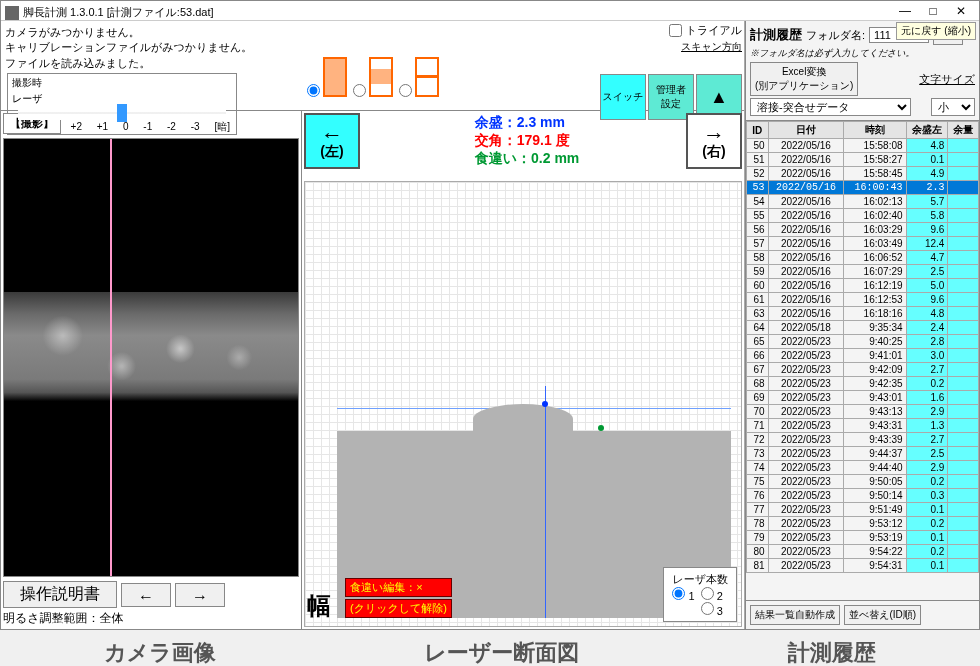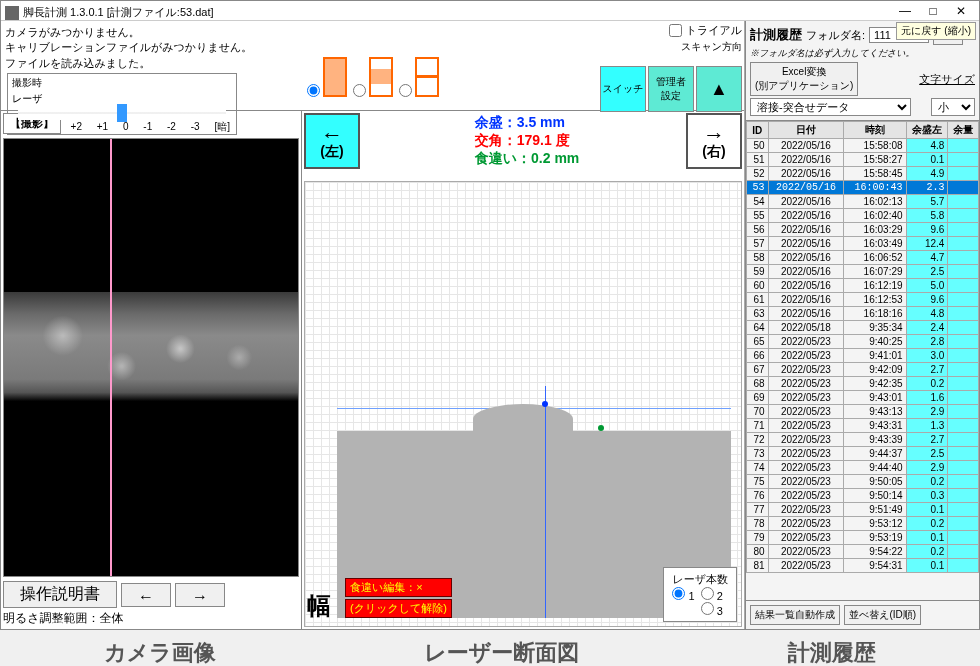--- a/index.html
+++ b/index.html
@@ -22,21 +22,21 @@
 .slider-track { height: 14px; margin: 0 10px; position: relative; background: linear-gradient(to bottom, #fff 45%, #ccc 50%, #fff 55%); }
 .slider-thumb { position: absolute; top: -2px; left: 50%; width: 10px; height: 18px; background: #3399ff; transform: translateX(-50%); }
 .slider-ticks { display: flex; justify-content: space-between; padding: 0 6px; font-size: 10px; }
 .radio-icons { display: flex; align-items: center; gap: 6px; margin-left: 6px; margin-top: 24px; }
 .rect-icon { width: 24px; height: 40px; border: 2px solid #ff6600; background: #fff; display: inline-block; position: relative; }
 .rect-icon.fill { background: #ffb380; }
 .rect-icon .stripe { position: absolute; left: 0; right: 0; top: 30%; height: 40%; background: #ffb380; }
 .rect-icon .bar { position: absolute; left: 0; right: 0; top: 45%; height: 10%; background: #ff6600; }
 .top-right-box { margin-left: auto; display: flex; flex-direction: column; align-items: flex-end; padding: 2px; }
 .trial-row { display: flex; align-items: center; gap: 4px; margin-bottom: 2px; }
-.scan-label { font-size: 10px; margin-bottom: 12px; }
+.scan-label { font-size: 10px; text-decoration: underline; margin-bottom: 20px; }
 .btn-row { display: flex; gap: 2px; }
 .sq-btn { width: 46px; height: 46px; border: 1px solid #888; background: #5eead4; font-size: 10px; display: flex; align-items: center; justify-content: center; text-align: center; cursor: pointer; }
 .sq-btn.cyan { background: #33ffff; }
 .content-row { flex: 1; display: flex; overflow: hidden; }
 .camera-col { width: 300px; display: flex; flex-direction: column; padding: 2px; }
 .label-box { border: 1px solid #888; padding: 2px 6px; font-size: 11px; font-weight: bold; margin-bottom: 4px; display: inline-block; width: fit-content; background: #fff; }
 .camera-view { flex: 1; background: #000; border: 1px solid #888; position: relative; overflow: hidden; }
 .weld-img { position: absolute; inset: 0; background:
   linear-gradient(to bottom, #000 0%, #000 35%, #3a3a3a 35%, #6a6a6a 40%, #8a8a8a 45%, #7a7a7a 55%, #555 58%, #000 60%, #000 100%);
 }
@@ -185,21 +185,21 @@
           <div class="bright-row">明るさ調整範囲：全体</div>
         </div>
 
         <div class="laser-col">
           <div class="laser-head">
             <div class="arrow-btn cyan">
               <span class="arrow">←</span>
               <span>(左)</span>
             </div>
             <div class="meas-lines">
-              <div class="meas-blue"><span>余盛：</span><span>3.5 mm</span></div>
+              <div class="meas-blue"><span>余盛：</span><span>2.3 mm</span></div>
               <div class="meas-red"><span>交角：</span><span>179.1 度</span></div>
               <div class="meas-green"><span>食違い：</span><span>0.2 mm</span></div>
             </div>
             <div class="arrow-btn plain">
               <span class="arrow">→</span>
               <span>(右)</span>
             </div>
           </div>
 
           <div class="graph-area">

